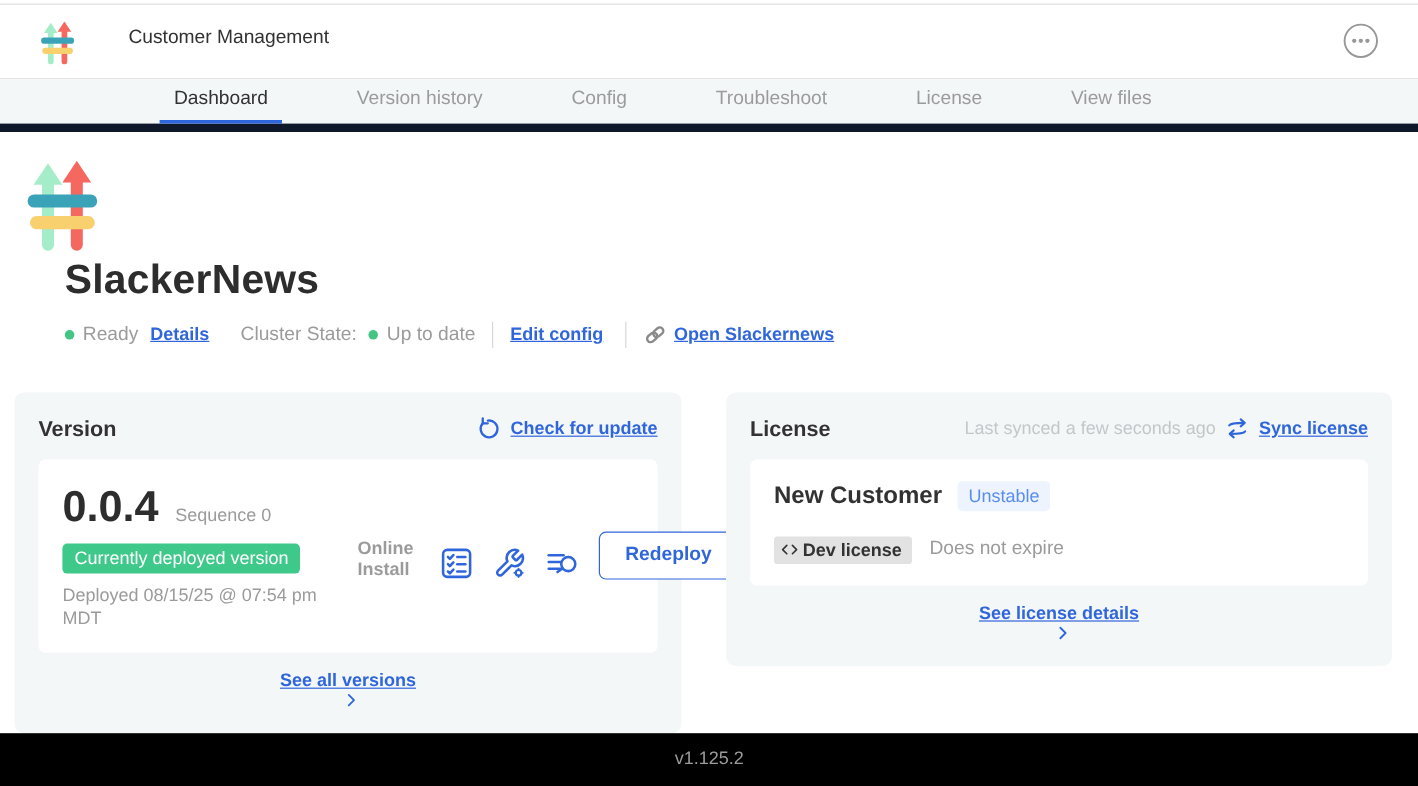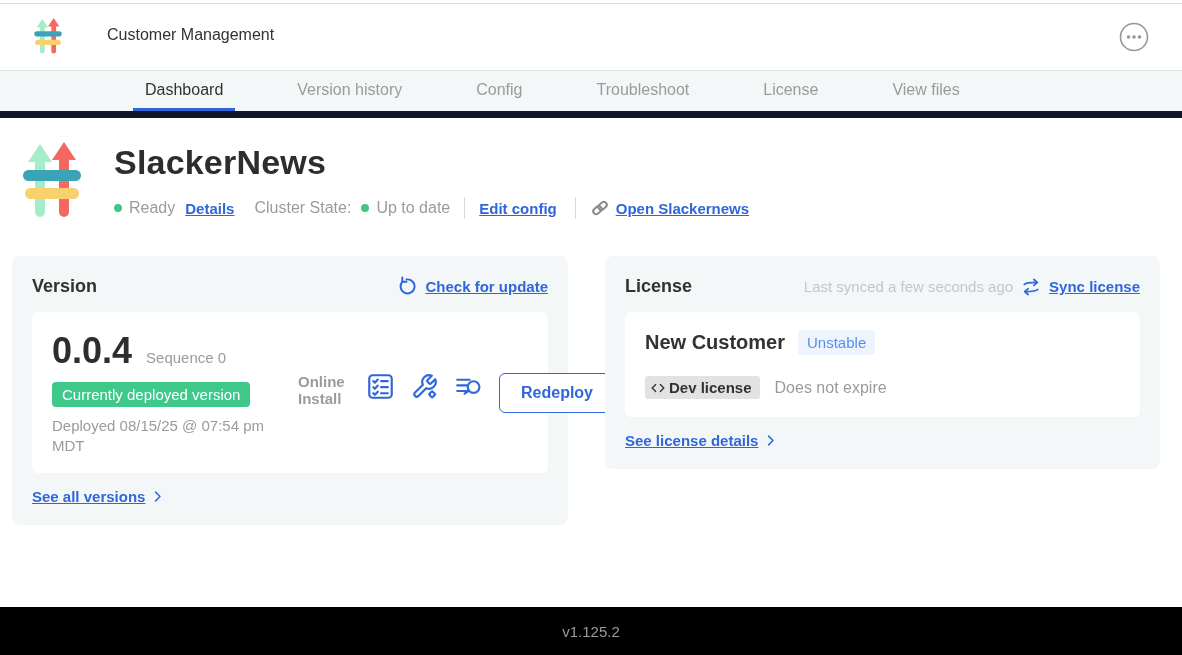--- a/index.html
+++ b/index.html
@@ -22,21 +22,21 @@
 
   
   .subnav { height:47px; background:#f4f7f8; border-bottom:7px solid #0f172a; display:flex;
             align-items:stretch; padding-left:133px; }
   .subnav-item { display:flex; align-items:center; padding:0 12px; margin-right:50px; font-size:16px;
                  color:#9b9b9b; border-bottom:3px solid transparent; cursor:pointer; white-space:nowrap; }
   .subnav-item.active { color:#323232; font-weight:500; border-bottom-color:#3066db; }
 
   
   .main { flex:1; background:#fff; padding:22px 22px 0 12px; }
-  .app-head { display:flex; align-items:flex-start; margin-left:10px; }
+  .app-head { display:flex; align-items:flex-start; margin-left:10px;flex-direction:column; }
   .app-logo { width:60px; height:78px; margin-top:1px; flex:0 0 auto; }
   .app-head-text { margin-left:32px; }
   .app-title { font-size:34px; font-weight:800; color:#2d2d2d; letter-spacing:.2px; margin-top:3px; }
   .status-row { display:flex; align-items:center; margin-top:15px; font-size:16px; color:#9b9b9b; }
   .dot { width:8px; height:8px; border-radius:50%; background:#44c585; margin-right:7px; flex:0 0 auto; }
   .status-row .lbl { margin-right:10px; }
   a.link, .link { color:#3066db; font-weight:700; text-decoration:underline; font-size:15px; cursor:pointer; }
   .status-row .link { margin-right:14px; }
   .vdiv { width:1px; height:22px; background:#d7d7d7; margin:0 14px 0 4px; }
   .icon-link { display:flex; align-items:center; }
@@ -54,27 +54,27 @@
   .inner { background:#fff; border-radius:6px; margin-top:15px; padding:18px 20px; }
 
   .ver-row { display:flex; align-items:center; }
   .ver-left { width:238px; flex:0 0 auto; }
   .ver-num-row { display:flex; align-items:baseline; }
   .ver-num { font-size:36px; font-weight:800; color:#2d2d2d; }
   .ver-seq { font-size:15px; color:#9b9b9b; margin-left:14px; }
   .badge-green { display:inline-block; margin-top:10px; background:#3ec98a; color:#fff;
                  font-size:15px; padding:4px 10px; border-radius:4px; }
   .deployed { margin-top:9px; font-size:15px; color:#9b9b9b; line-height:1.3; max-width:225px; }
-  .ver-right { display:flex; align-items:flex-start; gap:17px; margin-left:8px; }
+  .ver-right { display:flex; align-items:flex-end; gap:17px; margin-left:8px; }
   .install-type { width:52px; font-size:15px; font-weight:700; color:#9b9b9b; line-height:1.15; }
   .action-icon { width:27px; height:27px; cursor:pointer; flex:0 0 auto; }
   .btn-outline { background:#fff; border:1.5px solid #3066db; color:#3066db; font-weight:700;
                  font-size:16px; padding:10px 21px; border-radius:6px; cursor:pointer;
                  font-family:"Liberation Sans", sans-serif; }
-  .card-foot { margin-top:15px; display:flex; align-items:center; }
+  .card-foot { margin-top:15px; display:flex; align-items:center;flex-direction:column; }
   .card-foot svg { margin-left:5px; }
 
   .cust-row { display:flex; align-items:center; }
   .cust-name { font-size:20px; font-weight:700; color:#323232; }
   .badge-channel { margin-left:13px; background:#edf4fd; color:#5b8def; font-size:15px;
                    padding:4px 9px; border-radius:4px; }
   .lic-row { display:flex; align-items:center; margin-top:21px; }
   .badge-dev { display:flex; align-items:center; background:#e2e2e2; color:#323232; font-size:15px;
                font-weight:600; padding:3px 8px 3px 5px; border-radius:3px; }
   .badge-dev svg { margin-right:3px; }
@@ -127,21 +127,21 @@
         <path fill="#f4685f" d="M42 0 L54 18 L47 18 L47 70 a5 5 0 0 1 -10 0 L37 18 L30 18 Z"></path>
         <rect fill="#3ba3b8" x="1" y="28" width="58" height="11" rx="5.5"></rect>
         <rect fill="#f8d06e" x="3" y="46" width="54" height="11" rx="5.5"></rect>
       </svg>
       <div class="app-head-text">
         <div class="app-title">SlackerNews</div>
         <div class="status-row">
           <span class="dot"></span>
           <span class="lbl">Ready</span>
           <span class="link">Details</span>
-          <span class="lbl" style="margin-left:6px">Cluster State:</span>
+          <span class="lbl" style="margin-left:12px">Cluster State:</span>
           <span class="dot"></span>
           <span class="lbl">Up to date</span>
           <span class="vdiv"></span>
           <span class="link">Edit config</span>
           <span class="vdiv"></span>
           <span class="link icon-link">
             <svg width="20" height="20" viewBox="0 0 24 24" fill="none" stroke="#8a8a8a" stroke-width="2.4">
               <g transform="rotate(-40 12 12)">
                 <rect x="2.5" y="8.5" width="11" height="7" rx="3.5"></rect>
                 <rect x="10.5" y="8.5" width="11" height="7" rx="3.5"></rect>

